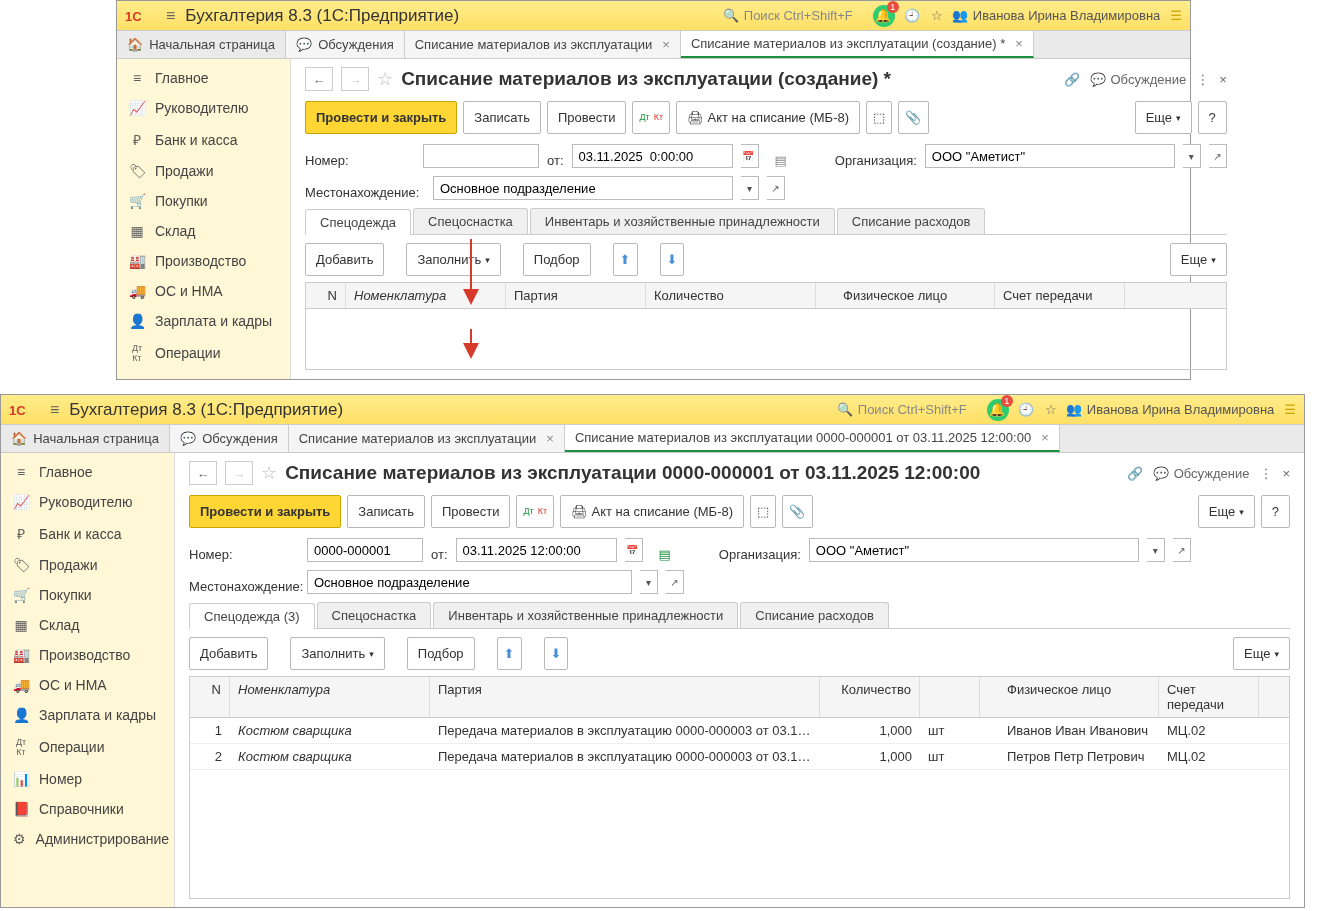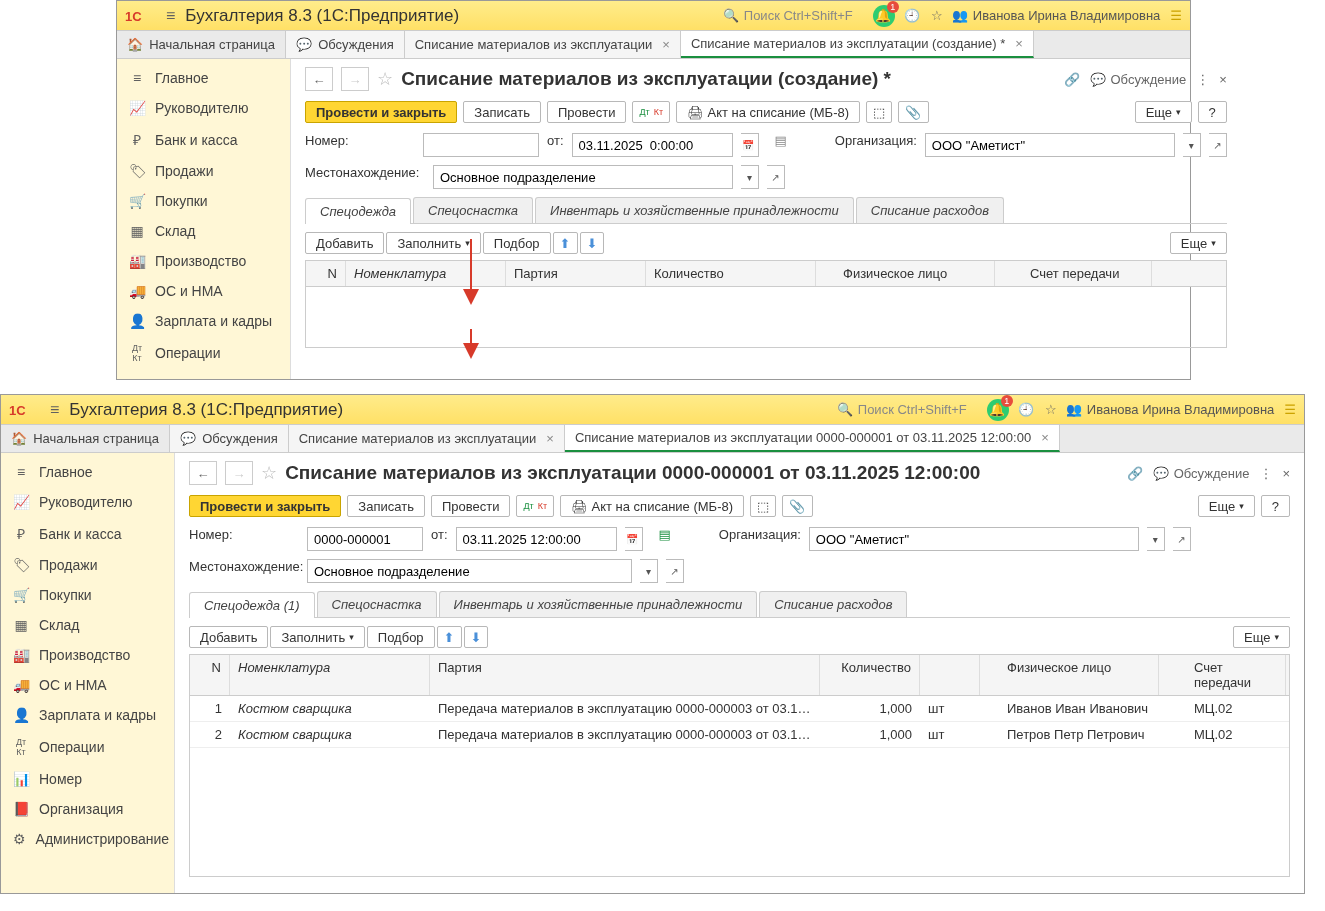--- a/index.html
+++ b/index.html
@@ -25,53 +25,53 @@
 .sidebar { width: 174px; background: #fff7d6; border-right: 1px solid #ddd; padding: 4px 0; flex-shrink: 0; }
 .side-item { display: flex; align-items: center; padding: 7px 12px; gap: 10px; cursor: pointer; color: #444; font-size: 14px; }
 .side-icon { width: 16px; text-align: center; color: #606060; }
 .content { flex: 1; padding: 8px 14px; position: relative; }
 .content-header { display: flex; align-items: center; gap: 8px; margin-bottom: 10px; }
 .nav-btn { border: 1px solid #ccc; background: #fff; width: 28px; height: 24px; display: flex; align-items: center; justify-content: center; cursor: pointer; color: #666; }
 .star-icon { color: #bbb; font-size: 18px; }
 .page-title { font-size: 19px; font-weight: bold; color: #333; }
 .header-right { margin-left: auto; display: flex; align-items: center; gap: 10px; color: #666; }
 .toolbar { display: flex; gap: 6px; margin-bottom: 10px; align-items: center; }
-.btn { border: 1px solid #b8b8b8; background: #fff; padding: 4px 10px; cursor: pointer; font-size: 13px; color: #333; border-radius: 2px; height: 22px; display: flex; align-items: center; gap: 4px; }
+.btn { border: 1px solid #b8b8b8; background: #fff; padding: 4px 10px; cursor: pointer; font-size: 13px; color: #333; border-radius: 2px; height: 33px; display: flex; align-items: center; gap: 4px; }
 .btn.primary { background: #ffd633; border-color: #c9a400; font-weight: bold; }
 .btn.icon-only { padding: 4px 6px; }
 .toolbar-spacer { flex: 1; }
-.form-row { display: flex; align-items: flex-start; gap: 8px; margin-bottom: 8px; font-size: 13px; }
+.form-row { display: flex; align-items: flex-end; gap: 8px; margin-bottom: 8px; font-size: 13px; }
 .label { color: #333; }
 .input { border: 1px solid #bbb; padding: 3px 6px; height: 24px; font-size: 13px; background: #fff; }
 .input.small { width: 116px; }
 .input.date { width: 161px; }
 .input.wide { width: 250px; }
 .combo-btn { border: 1px solid #bbb; border-left: none; width: 18px; height: 24px; background: #fff; display: flex; align-items: center; justify-content: center; cursor: pointer; font-size: 10px; color: #555; }
 .doc-tabs { display: flex; border-bottom: 1px solid #ccc; margin-bottom: 8px; }
-.doc-tab { padding: 5px 14px; border: 1px solid #ccc; border-bottom: none; background: #f0f0f0; margin-right: 2px; cursor: pointer; font-size: 13px; color: #444; border-radius: 3px 3px 0 0; font-style: italic; }
+.doc-tab { padding: 5px 14px; border: 1px solid #ccc; border-bottom: none; background: #f0f0f0; margin-right: 2px; cursor: pointer; font-size: 13px; color: #444; border-radius: 3px 3px 0 0; }
 .doc-tab.active { background: #fff; position: relative; top: 1px; }
-.sub-toolbar { display: flex; gap: 2px; margin-bottom: 6px; align-items: center; justify-content: center; }
+.sub-toolbar { display: flex; gap: 22px; margin-bottom: 6px; align-items: center; justify-content: center; }
 .table { border: 1px solid #ccc; }
 .table-header { display: flex; background: #f5f5f5; border-bottom: 1px solid #ccc; }
 .th { padding: 5px 8px; border-right: 1px solid #ddd; font-size: 13px; color: #333; }
 .table-body { min-height: 60px; }
 .table-row { display: flex; border-bottom: 1px solid #eee; }
 .td { padding: 5px 8px; font-size: 13px; color: #333; overflow: hidden; text-overflow: ellipsis; white-space: nowrap; }
 .dropdown-menu { position: absolute; background: #fff; border: 1px solid #999; box-shadow: 0 2px 6px rgba(0,0,0,0.3); z-index: 10; }
 .menu-item { padding: 8px 20px; cursor: pointer; font-size: 13px; color: #333; text-align: center; }
 .menu-item.highlighted { background: #ffd633; }
 .arrow-svg { position: absolute; z-index: 5; pointer-events: none; }
 .w2 { margin-top: 14px; }
 .col-n { width: 40px; text-align: right; }
 .col-nom { width: 200px; font-style: italic; }
 .col-party { width: 390px; }
 .col-qty { width: 100px; text-align: right; }
 .col-unit { width: 60px; }
 .col-person { width: 160px; margin-left: 19px; }
-.col-acct { width: 100px; margin-left: 27px; }
+.col-acct { width: 100px; }
 .t1 .col-nom { width: 160px; }
 .t1 .col-party { width: 140px; }
 .t1 .col-qty { width: 170px; text-align:left; }
 .t1 .col-person { width: 160px; }
 .t1 .col-acct { width: 130px; }
 </style>
 </head>
 <body>
 
 <div class="window" style="margin: 0 0 0 116px; width: 1075px;">
@@ -341,21 +341,21 @@
     <div class="side-item">
           <span class="side-icon" style="font-size:9px">Дт<br>Кт</span>
           <span>Операции</span>
         </div>
     <div class="side-item">
           <span class="side-icon">📊</span>
           <span>Номер</span>
         </div>
     <div class="side-item">
           <span class="side-icon">📕</span>
-          <span>Организация</span>
+          <span>Справочники</span>
         </div>
     <div class="side-item">
           <span class="side-icon">⚙</span>
           <span>Администрирование</span>
         </div>
   </div>
   <div class="content" style="min-height:440px">
     <div class="content-header">
       <span class="nav-btn">←</span>
       <span class="nav-btn" style="color:#ccc">→</span>
@@ -401,21 +401,21 @@
       <span class="combo-btn">▾</span>
       <span class="combo-btn">↗</span>
     </div>
     <div class="form-row">
       <span class="label" style="width:110px">Местонахождение:</span>
       <input class="input" style="width: 325px;" value="Основное подразделение">
       <span class="combo-btn">▾</span>
       <span class="combo-btn">↗</span>
     </div>
     <div class="doc-tabs">
-      <div class="doc-tab active">Спецодежда (1)</div>
+      <div class="doc-tab active">Спецодежда (3)</div>
       <div class="doc-tab">Спецоснастка</div>
       <div class="doc-tab">Инвентарь и хозяйственные принадлежности</div>
       <div class="doc-tab">Списание расходов</div>
     </div>
     <div class="sub-toolbar">
       <button class="btn">Добавить</button>
       <button class="btn">
             <span>Заполнить</span> 
             <span style="font-size:9px">▾</span>
           </button>

